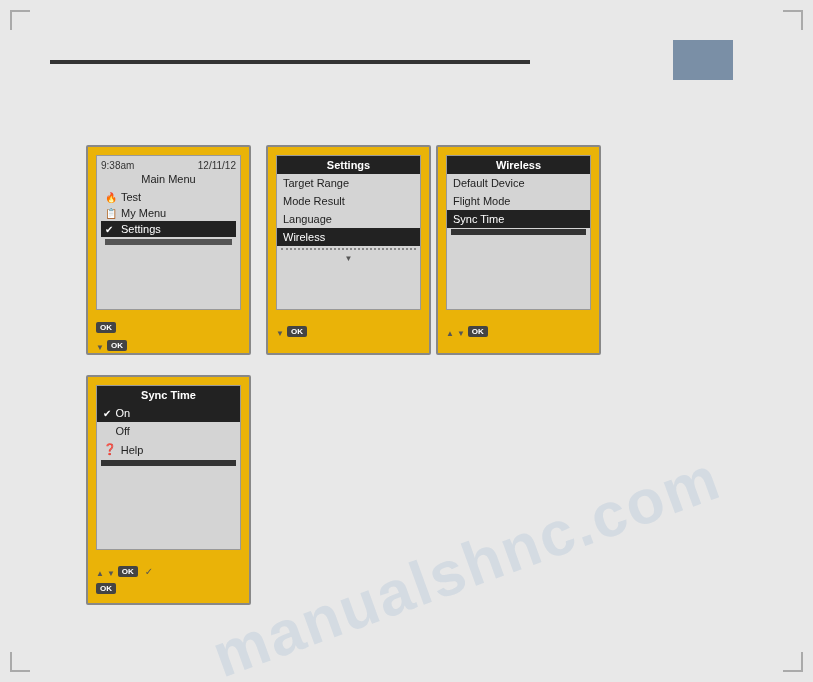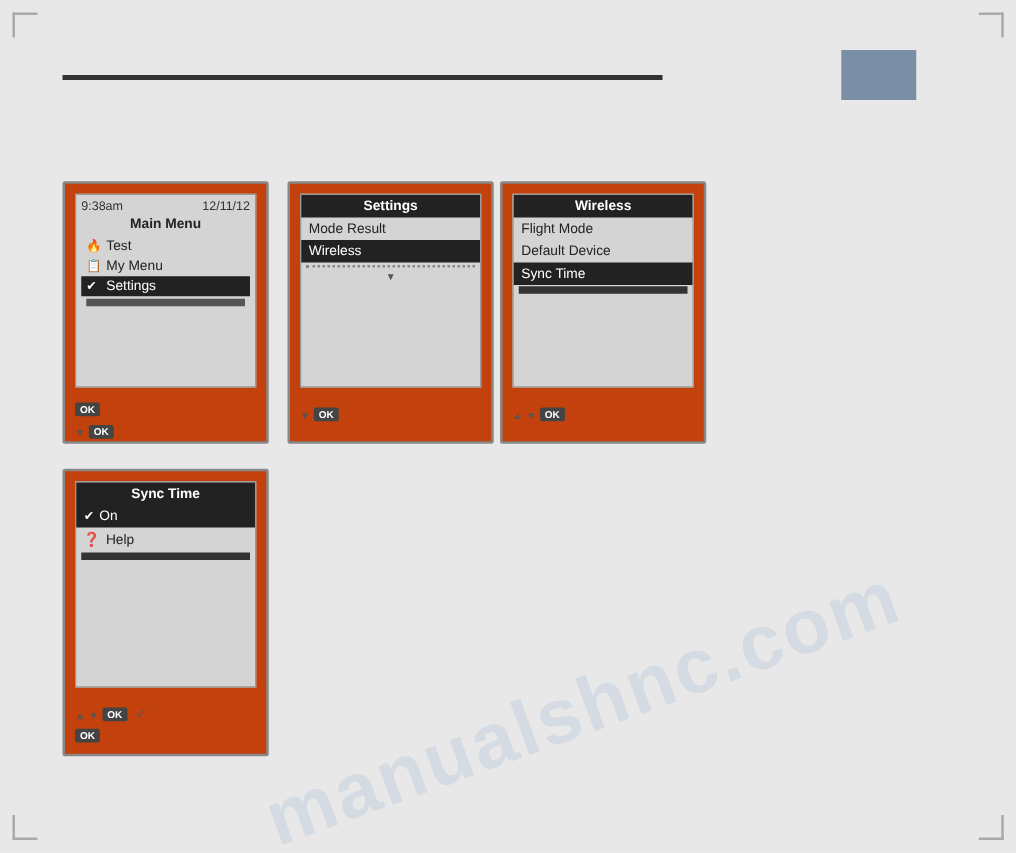--- a/index.html
+++ b/index.html
@@ -49,23 +49,24 @@
       border: 2px solid #aaa;
     }
     .corner-tl { top: 10px; left: 10px; border-right: none; border-bottom: none; }
     .corner-tr { top: 10px; right: 10px; border-left: none; border-bottom: none; }
     .corner-bl { bottom: 10px; left: 10px; border-right: none; border-top: none; }
     .corner-br { bottom: 10px; right: 10px; border-left: none; border-top: none; }
 
     
     .screen-panel {
       position: absolute;
-      background: #c2410c;
+      background: #eab308;
       border: 2px solid #888;
       border-radius: 2px;
+      margin-left: 36px;
     }
 
     .screen-inner {
       background: #d4d4d4;
       border: 1px solid #999;
       margin: 8px;
       font-size: 11px;
       color: #222;
     }
 
@@ -86,21 +87,21 @@
       display: flex;
       justify-content: space-between;
       font-size: 10px;
       margin-bottom: 2px;
       color: #333;
     }
 
     .panel1 .title-row {
       text-align: center;
       font-size: 11px;
-      font-weight: bold;
+      font-weight: normal;
       margin-bottom: 4px;
       color: #222;
     }
 
     .menu-item {
       padding: 2px 4px;
       display: flex;
       align-items: center;
       gap: 4px;
       font-size: 11px;
@@ -351,42 +352,44 @@
         <span class="arrow-down"></span>
       </span>
       <span class="btn-ok">OK</span>
     </div>
   </div>
 </div>
 
 <div class="screen-panel panel2">
   <div class="screen-inner">
     <div class="settings-header">Settings</div>
+    <div class="settings-item">Target Range</div>
     <div class="settings-item">Mode Result</div>
+    <div class="settings-item">Language</div>
     <div class="settings-item selected-settings">Wireless</div>
     <div class="scrollbar-dotted"></div>
     <div class="scroll-indicator">
       <span class="arrow-down"></span>
     </div>
   </div>
   <div class="panel-footer">
     <div class="btn-group">
       <span class="nav-arrows">
         <span class="arrow-down"></span>
       </span>
       <span class="btn-ok">OK</span>
     </div>
   </div>
 </div>
 
 <div class="screen-panel panel3">
   <div class="screen-inner">
     <div class="wireless-header">Wireless</div>
+    <div class="wireless-item">Default Device</div>
     <div class="wireless-item">Flight Mode</div>
-    <div class="wireless-item">Default Device</div>
     <div class="wireless-item selected-wireless">Sync Time</div>
     <div class="scroll-bar-solid"></div>
   </div>
   <div class="panel-footer">
     <div class="btn-group">
       <span class="nav-arrows">
         <span class="arrow-up"></span>
       </span>
       <span class="nav-arrows">
         <span class="arrow-down"></span>
@@ -397,20 +400,24 @@
 </div>
 
 <div class="screen-panel panel4">
   <div class="screen-inner">
     <div class="synctime-header">Sync Time</div>
     <div class="synctime-item selected-sync">
       <span class="check-mark">✔</span>
       <span>On</span>
     </div>
     <div class="synctime-item">
+      <span class="check-mark" style="color:transparent;">✔</span>
+      <span>Off</span>
+    </div>
+    <div class="synctime-item">
       <span class="icon">❓</span>
       <span>Help</span>
     </div>
     <div class="scroll-bar-solid"></div>
   </div>
   <div class="panel4-footer">
     <div class="btn-group">
       <span class="nav-arrows">
         <span class="arrow-up"></span>
       </span>

